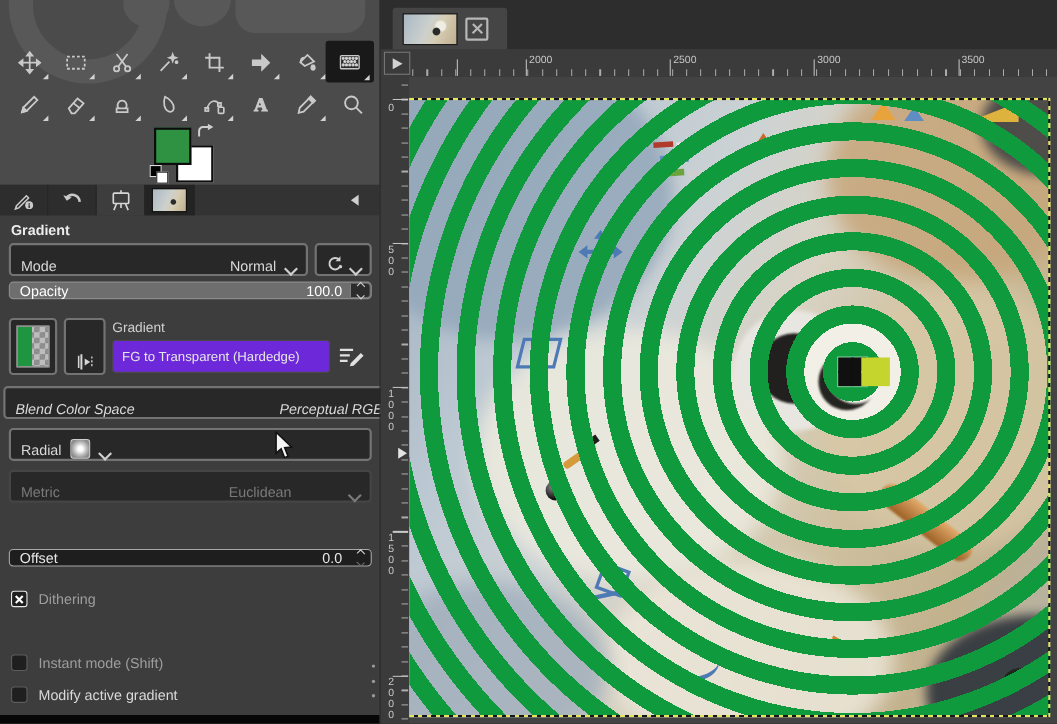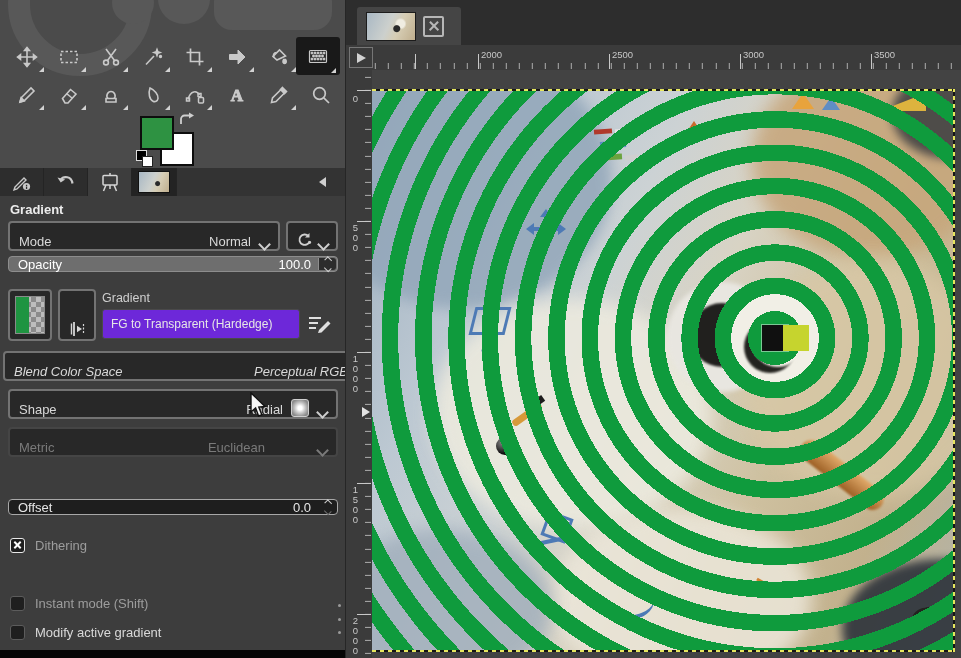--- a/index.html
+++ b/index.html
@@ -36,21 +36,21 @@
   .chv{display:inline-block;width:7px;height:7px;border-right:2px solid #cfcfcf;border-bottom:2px solid #cfcfcf;
        transform:rotate(45deg);margin-left:9px;margin-top:-4px;flex:none;}
   .slider{position:absolute;height:16px;border-radius:4px;box-sizing:border-box;display:flex;align-items:center;
           padding:0 26px 0 9px;font-size:13px;}
   .spincol{position:absolute;right:1px;top:1px;bottom:1px;width:17px;border-radius:0 3px 3px 0;
            display:flex;flex-direction:column;align-items:center;justify-content:center;gap:3px;}
   .sarr{width:5px;height:5px;border-right:1.6px solid #cfcfcf;border-bottom:1.6px solid #cfcfcf;}
   .sarr.up{transform:rotate(-135deg);}
   .sarr.dn{transform:rotate(45deg);}
   .sarr.dim{border-color:#6f6f6f;}
-  .cbrow{position:absolute;left:10px;height:16px;display:flex;align-items:center;gap:10px;font-size:13px;}
+  .cbrow{position:absolute;left:10px;height:16px;display:flex;align-items:flex-start;gap:10px;font-size:13px;}
   .cbox{width:15px;height:15px;background:#1f1f1f;border:1px solid #5c5c5c;border-radius:3px;
         position:relative;flex:none;box-sizing:border-box;}
   .cbox.on{border-color:#e8e8e8;}
   .cbox.on::before,.cbox.on::after{content:"";position:absolute;left:2px;top:5.5px;width:9px;height:2px;background:#fff;}
   .cbox.on::before{transform:rotate(45deg);}
   .cbox.on::after{transform:rotate(-45deg);}
   .cblbl.dim{color:#9d9d9d;}
   #panelbottom{left:0;top:650px;width:345px;height:8px;background:#060606;}
   .grip{left:338px;top:604px;width:4px;height:30px;display:flex;flex-direction:column;justify-content:space-between;}
   .grip i{width:3px;height:3px;border-radius:50%;background:#9a9a9a;}
@@ -330,21 +330,20 @@
       <path d="M13 18L22 9l2.5 2.5-9 9L12 21z" fill="#e0e0e0"></path>
     </svg>
 
     <div class="orow" style="left:3px;top:155px;width:374px;font-style:italic;">
       <span class="lbl">Blend Color Space</span>
       <span class="val">Perceptual RGB</span>
       <span class="chv"></span>
     </div>
 
     <div class="orow" style="left:8px;top:193px;width:330px;">
-      <span class="lbl">Shape</span>
       <span class="val">Radial</span>
       <span class="radicon"></span>
       <span class="chv"></span>
     </div>
 
     <div class="orow disabled" style="left:8px;top:231px;width:330px;">
       <span class="lbl">Metric</span>
       <span class="val">Euclidean</span>
       <span class="chv"></span>
     </div>

